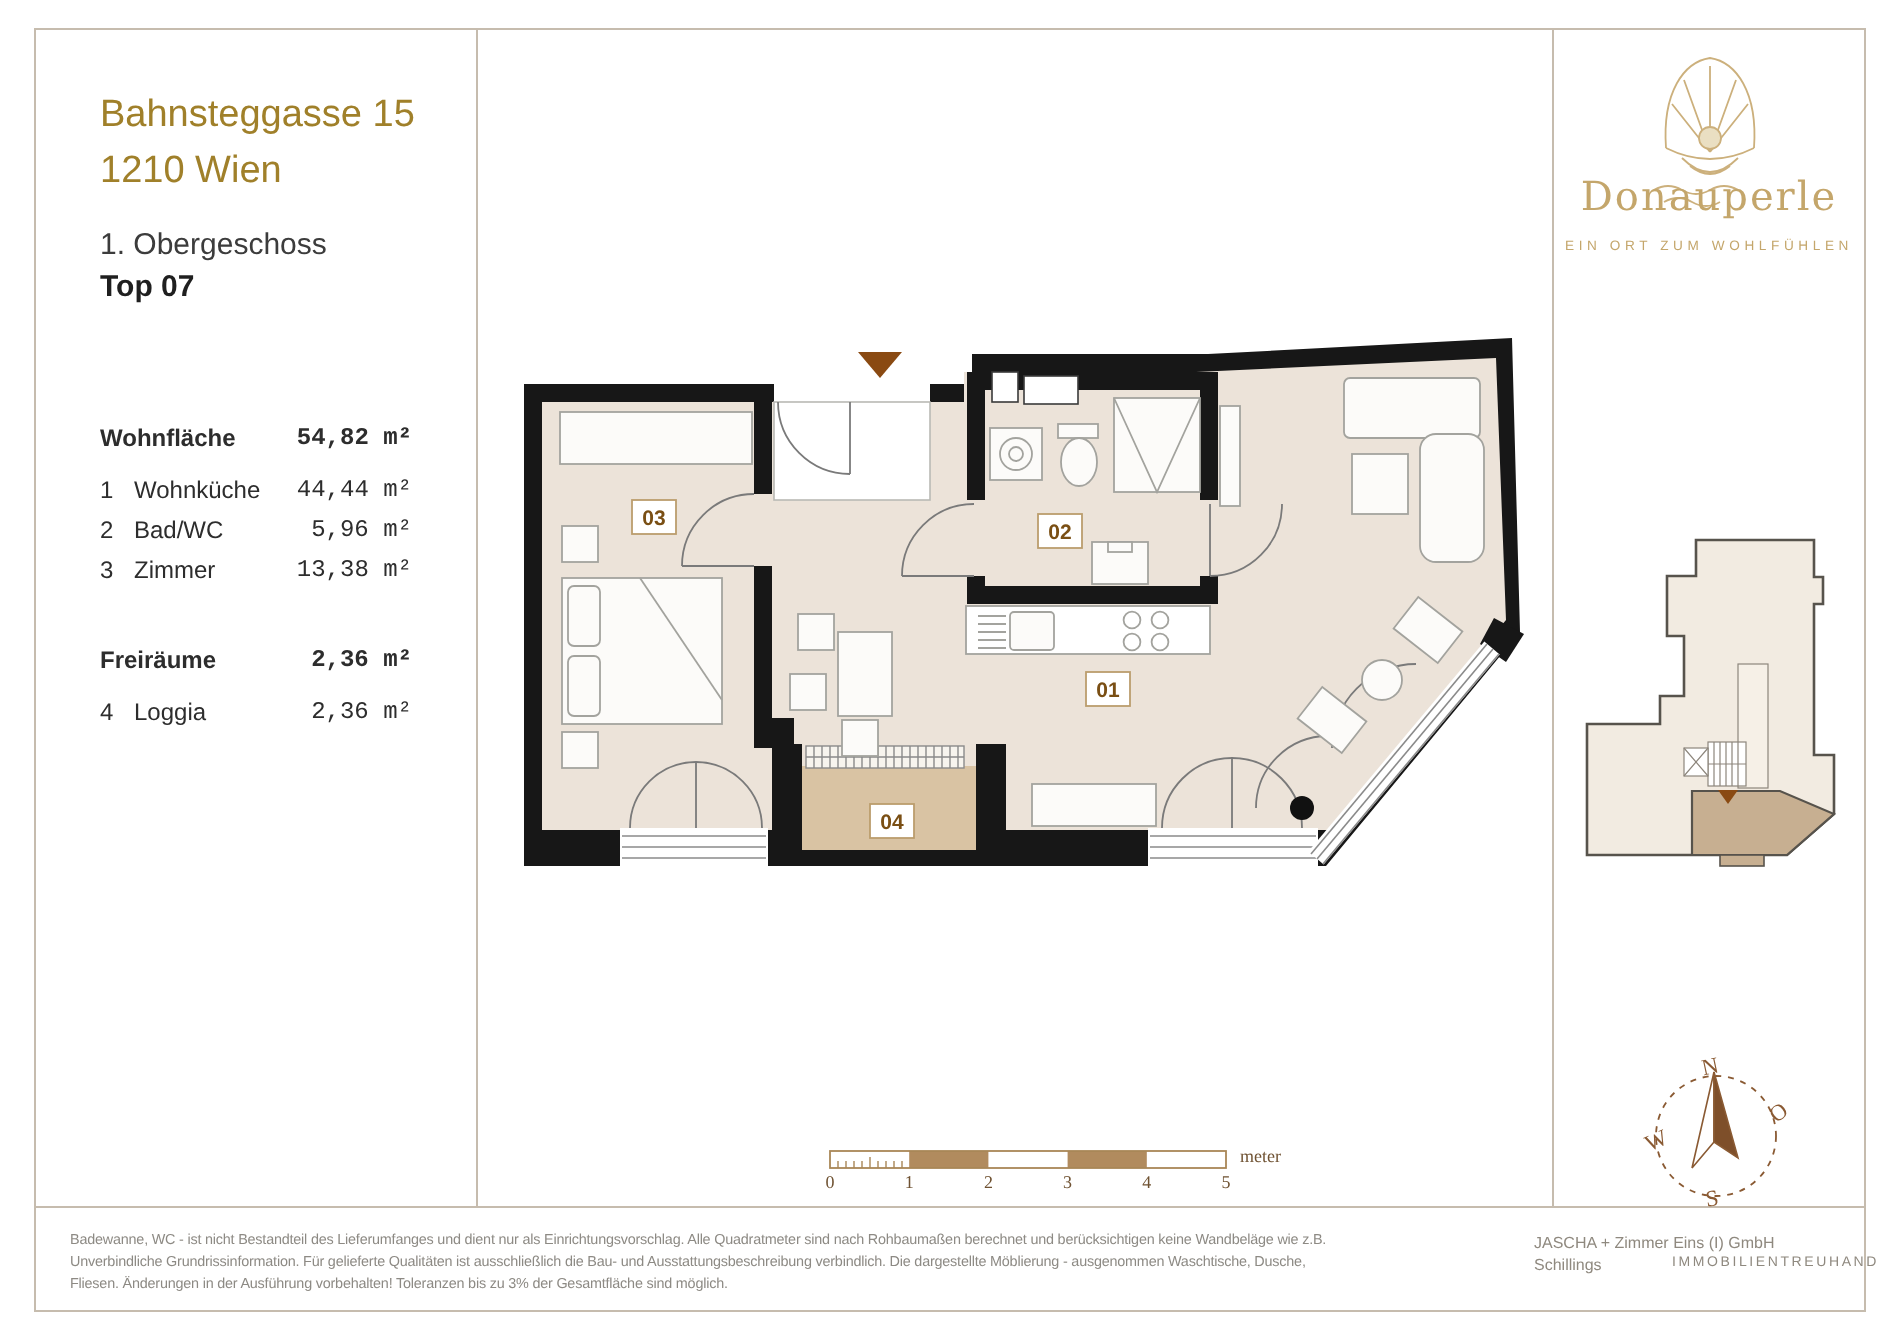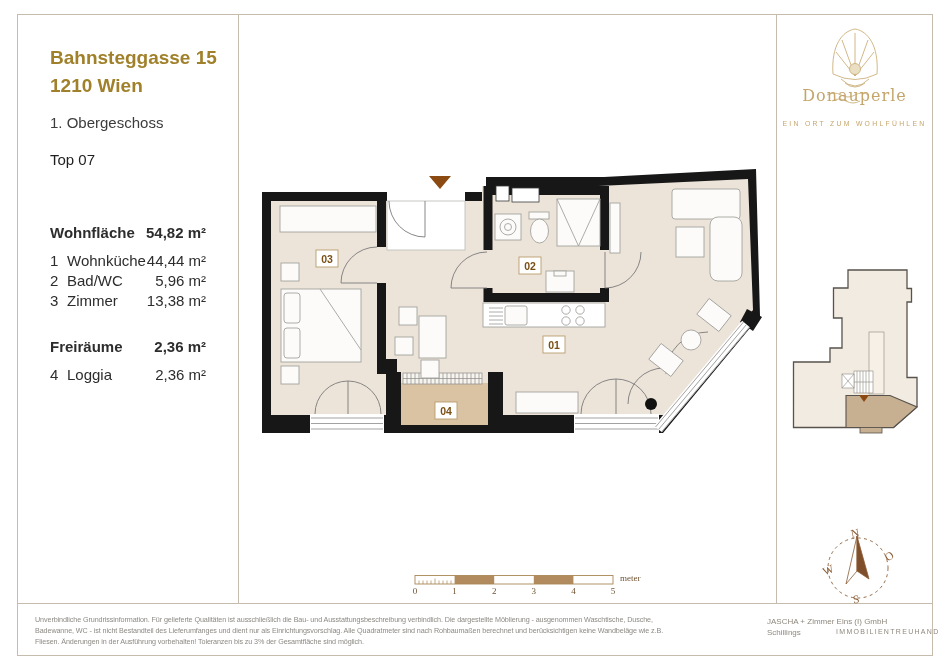--- a/index.html
+++ b/index.html
@@ -1,33 +1,33 @@
 <!DOCTYPE html>
 <html><head>
 <meta charset="utf-8">
 <style>
   html,body{margin:0;padding:0;background:#fff;}
   #page{position:relative;width:950px;height:671px;background:#fff;overflow:hidden;
         font-family:"Liberation Sans",sans-serif;}
   #page *{box-sizing:border-box;}
   svg{position:absolute;left:0;top:0;}
   
-  .title{position:absolute;left:50px;top:44px;font-size:19px;font-weight:bold;
+  .title{position:absolute;left:50px;top:44px;font-size:19px;font-weight:normal;
          color:#a0802a;line-height:28px;}
   .floorinfo{position:absolute;left:50px;top:112px;font-size:15px;color:#3c3c3c;line-height:21px;}
-  .floorinfo .unit{font-weight:normal;color:#1f1f1f;margin-top:16px;}
-  #areas{position:absolute;left:50px;top:224px;width:156px;font-size:15px;color:#2d2d2d;}
+  .floorinfo .unit{font-weight:bold;color:#1f1f1f;}
+  #areas{position:absolute;left:50px;top:212px;width:156px;font-size:12px;color:#2d2d2d;}
   .ahead{display:flex;font-weight:bold;margin-bottom:13px;}
   .arow{display:flex;margin-bottom:7px;line-height:13px;}
   .arow .no{width:17px;}
-  .val{margin-left:auto;}
+  .val{margin-left:auto;font-family:Liberation Mono, monospace;}
   .gap{height:24px;}
   
   .brandname{position:absolute;left:776px;top:86px;width:157px;text-align:center;
-             font-family:"DejaVu Serif",serif;font-size:16px;letter-spacing:1px;color:#c4a66b;}
+             font-family:"DejaVu Serif",serif;font-size:20px;letter-spacing:1px;color:#c4a66b;}
   .brandtag{position:absolute;left:776px;top:120px;width:157px;text-align:center;
             font-size:6.8px;letter-spacing:2.3px;color:#c4a66b;}
   
   .disclaimer{position:absolute;left:35px;top:615px;width:690px;font-size:7.2px;
               letter-spacing:-0.1px;line-height:10.9px;color:#8d8a84;}
   .co1{position:absolute;left:767px;top:617px;font-size:8px;color:#8f897f;white-space:nowrap;}
   .co2{position:absolute;left:767px;top:628px;font-size:8px;color:#8f897f;text-align:center;}
   .co3{position:absolute;left:836px;top:628px;font-size:7px;letter-spacing:1.3px;color:#8f897f;white-space:nowrap;}
   .fermoso{position:absolute;left:791px;top:620px;font-size:37px;font-weight:bold;
            color:#d04b28;line-height:36px;letter-spacing:-1px;}
@@ -303,21 +303,21 @@
       <span class="no">4</span>
       <span>Loggia</span>
       <span class="val">2,36 m²</span>
     </div>
   </div>
 
   <div class="brandname">Donauperle</div>
   <div class="brandtag">EIN ORT ZUM WOHLFÜHLEN</div>
 
   <div class="disclaimer">
+    <div>Badewanne, WC - ist nicht Bestandteil des Lieferumfanges und dient nur als Einrichtungsvorschlag. Alle Quadratmeter sind nach Rohbaumaßen berechnet und berücksichtigen keine Wandbeläge wie z.B.</div>
     <div>Unverbindliche Grundrissinformation. Für gelieferte Qualitäten ist ausschließlich die Bau- und Ausstattungsbeschreibung verbindlich. Die dargestellte Möblierung - ausgenommen Waschtische, Dusche,</div>
-    <div>Badewanne, WC - ist nicht Bestandteil des Lieferumfanges und dient nur als Einrichtungsvorschlag. Alle Quadratmeter sind nach Rohbaumaßen berechnet und berücksichtigen keine Wandbeläge wie z.B.</div>
     <div>Fliesen. Änderungen in der Ausführung vorbehalten! Toleranzen bis zu 3% der Gesamtfläche sind möglich.</div>
   </div>
   <div class="co1">JASCHA + Zimmer Eins (I) GmbH</div>
   <div class="co2">Schillings</div>
   <div class="co3">IMMOBILIENTREUHAND</div>
 
 </div>
 
 </body></html>

